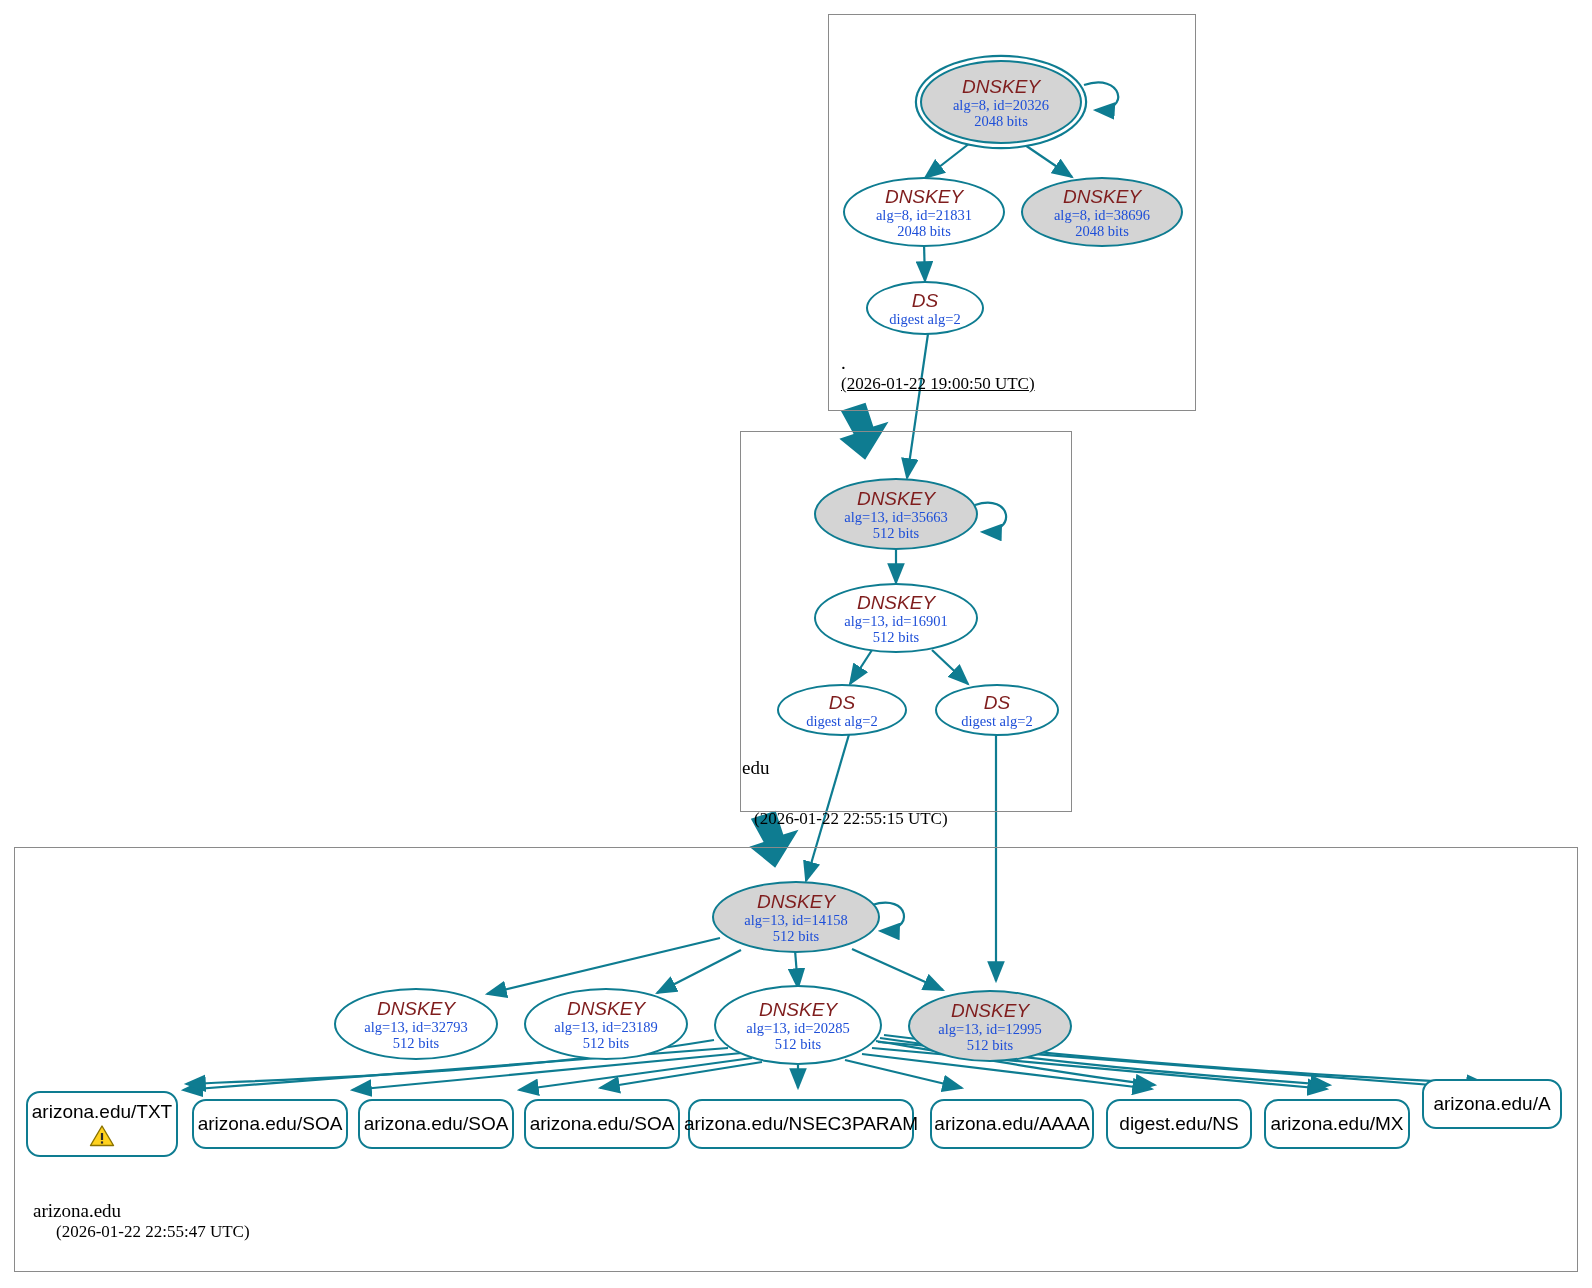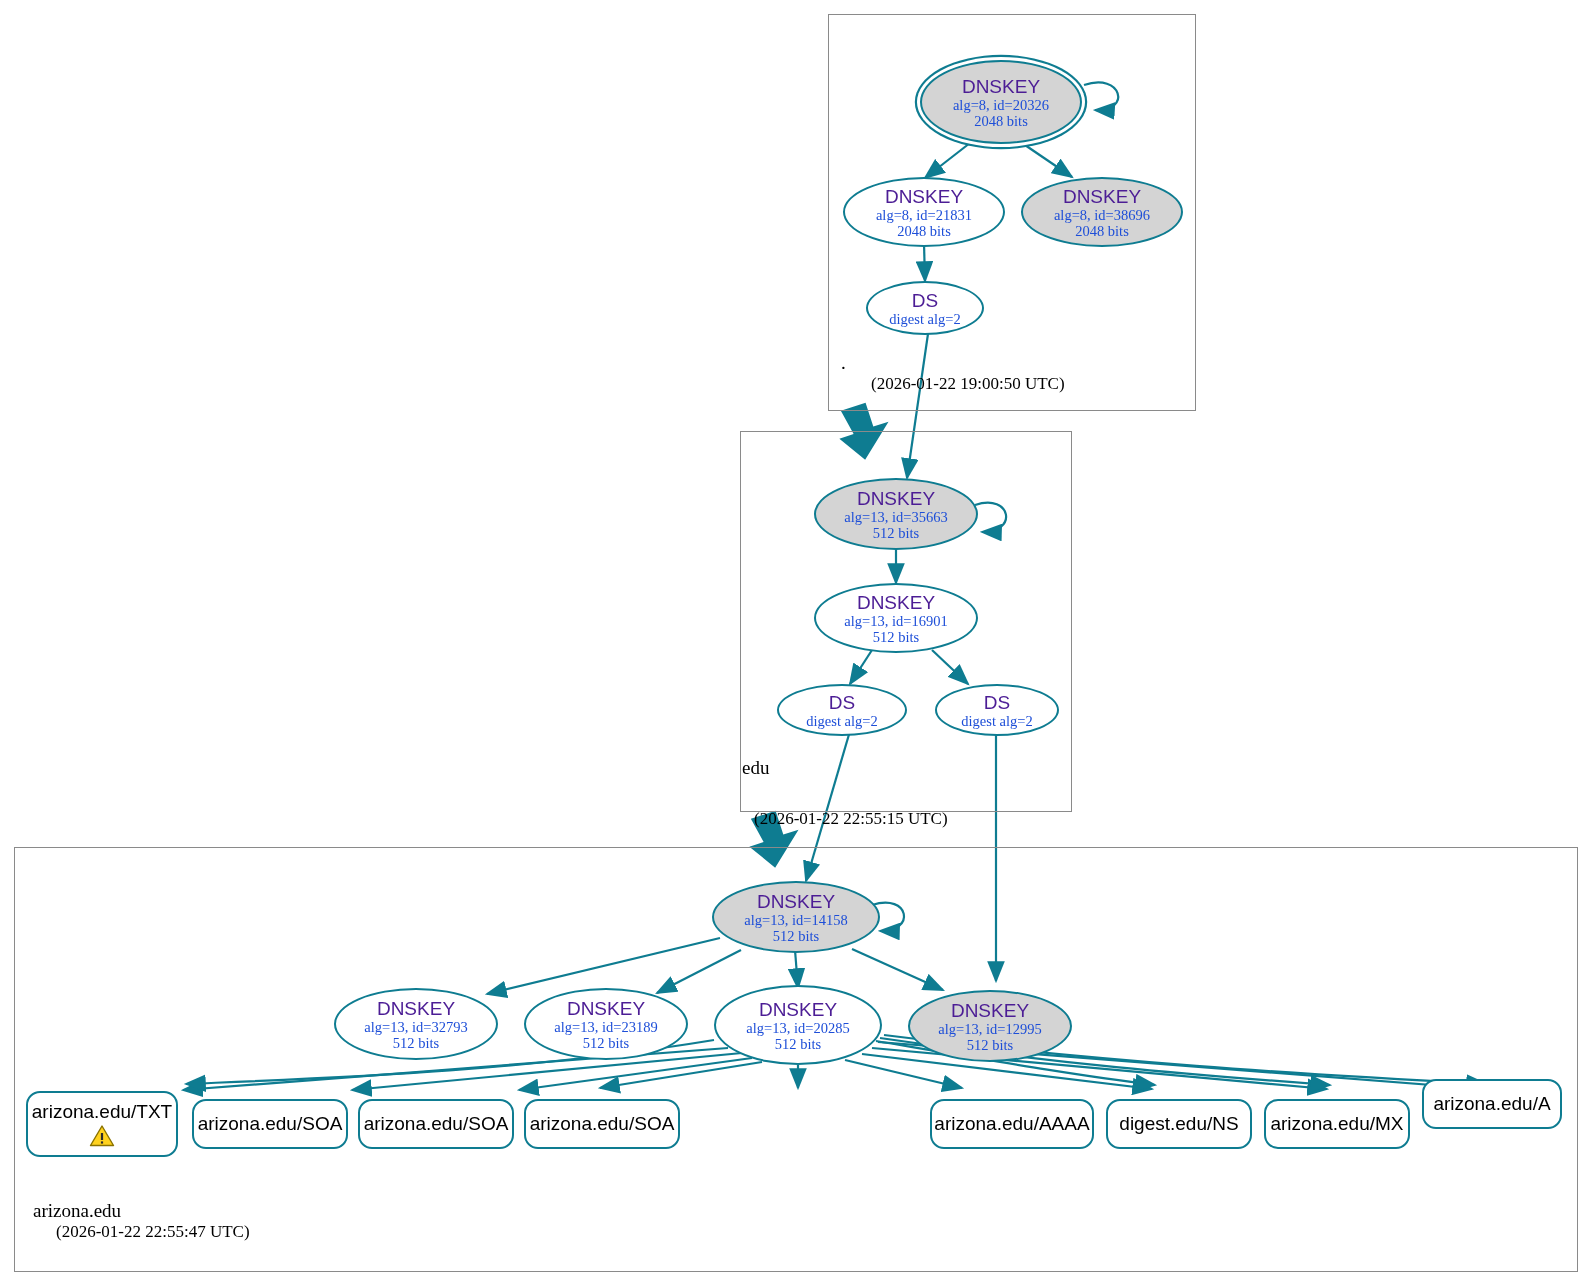--- a/index.html
+++ b/index.html
@@ -15,21 +15,21 @@
   .node{position:absolute;box-sizing:border-box;display:flex;flex-direction:column;
         align-items:center;justify-content:center;text-align:center;}
 
   .ellipse{border:2.2px solid #0e7c91;border-radius:50%;background:#ffffff;}
   .ellipse.shaded{background:#d4d4d4;}
   .ellipse.dbl{box-shadow:0 0 0 3px #ffffff, 0 0 0 5.2px #0e7c91;}
 
   .rrset{border:2.2px solid #0e7c91;border-radius:14px;background:#ffffff;
          display:flex;flex-direction:column;align-items:center;justify-content:center;}
 
-  .n-title{font-family:"Liberation Sans", sans-serif;font-size:19px;line-height:21px;color:#4c1d95;}
+  .n-title{font-family:"Liberation Sans", sans-serif;font-size:19px;line-height:21px;color:#7f1d1d;font-style:italic;}
   .n-sub{font-family:"Liberation Serif", serif;font-size:14.5px;line-height:16px;color:#1d4ed8;}
   .rr-label{font-family:"Liberation Sans", sans-serif;font-size:19px;color:#000;white-space:nowrap;}
 
   .warn{width:26px;height:23px;margin-top:1px;}
 </style>
 </head>
 <body>
 
 <div id="stage">
 
@@ -90,21 +90,21 @@
     </g>
 
     <g fill="#0e7c91">
       <path d="M848,404 L874,404 L874,429 L890,429 L856,458 L838,430 L853,430 Z" transform="rotate(-18 866 430)"></path>
       <path d="M758,812 L784,812 L784,837 L800,837 L766,866 L748,838 L763,838 Z" transform="rotate(-18 776 838)"></path>
     </g>
   </svg>
 
   <div class="cluster-box" style="left:828px;top:14px;width:368px;height:397px;"></div>
   <div class="cluster-label cluster-name" style="left:841px;top:352px;">.</div>
-  <div class="cluster-label cluster-time" style="left:871px;top:374px;">(2026-01-22 19:00:50 UTC)</div>
+  <div class="cluster-label cluster-time" style="left:841px;top:374px;text-decoration:underline;">(2026-01-22 19:00:50 UTC)</div>
 
   <div class="cluster-box" style="left:740px;top:431px;width:332px;height:381px;"></div>
   <div class="cluster-label cluster-name" style="left:742px;top:757px;">edu</div>
   <div class="cluster-label cluster-time" style="left:754px;top:809px;">(2026-01-22 22:55:15 UTC)</div>
 
   <div class="cluster-box" style="left:14px;top:847px;width:1564px;height:425px;"></div>
   <div class="cluster-label cluster-name" style="left:33px;top:1200px;">arizona.edu</div>
   <div class="cluster-label cluster-time" style="left:33px;top:1222px;margin-left:23px;">(2026-01-22 22:55:47 UTC)</div>
 
   <div class="node ellipse shaded dbl" style="left:920px;top:60px;width:162px;height:84px;">
@@ -196,20 +196,23 @@
   </div>
 
   <div class="rrset" style="position:absolute;left:358px;top:1099px;width:152px;height:46px;">
     <div class="rr-label">arizona.edu/SOA</div>
   </div>
 
   <div class="rrset" style="position:absolute;left:524px;top:1099px;width:152px;height:46px;">
     <div class="rr-label">arizona.edu/SOA</div>
   </div>
 
+  <div class="rrset" style="position:absolute;left:688px;top:1099px;width:222px;height:46px;">
+    <div class="rr-label">arizona.edu/NSEC3PARAM</div>
+  </div>
 
   <div class="rrset" style="position:absolute;left:930px;top:1099px;width:160px;height:46px;">
     <div class="rr-label">arizona.edu/AAAA</div>
   </div>
 
   <div class="rrset" style="position:absolute;left:1106px;top:1099px;width:142px;height:46px;">
     <div class="rr-label">digest.edu/NS</div>
   </div>
 
   <div class="rrset" style="position:absolute;left:1264px;top:1099px;width:142px;height:46px;align-items:center;">

